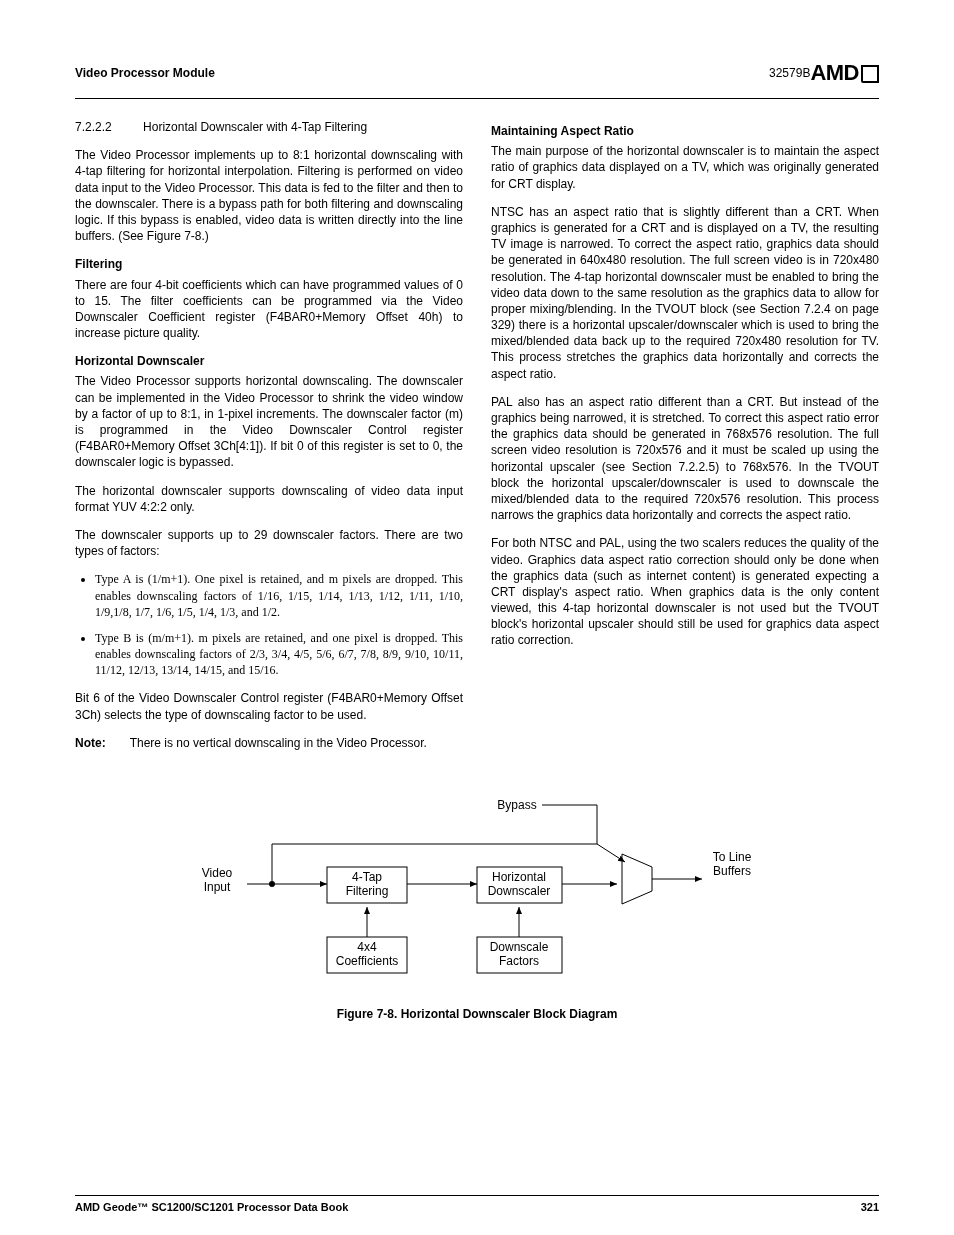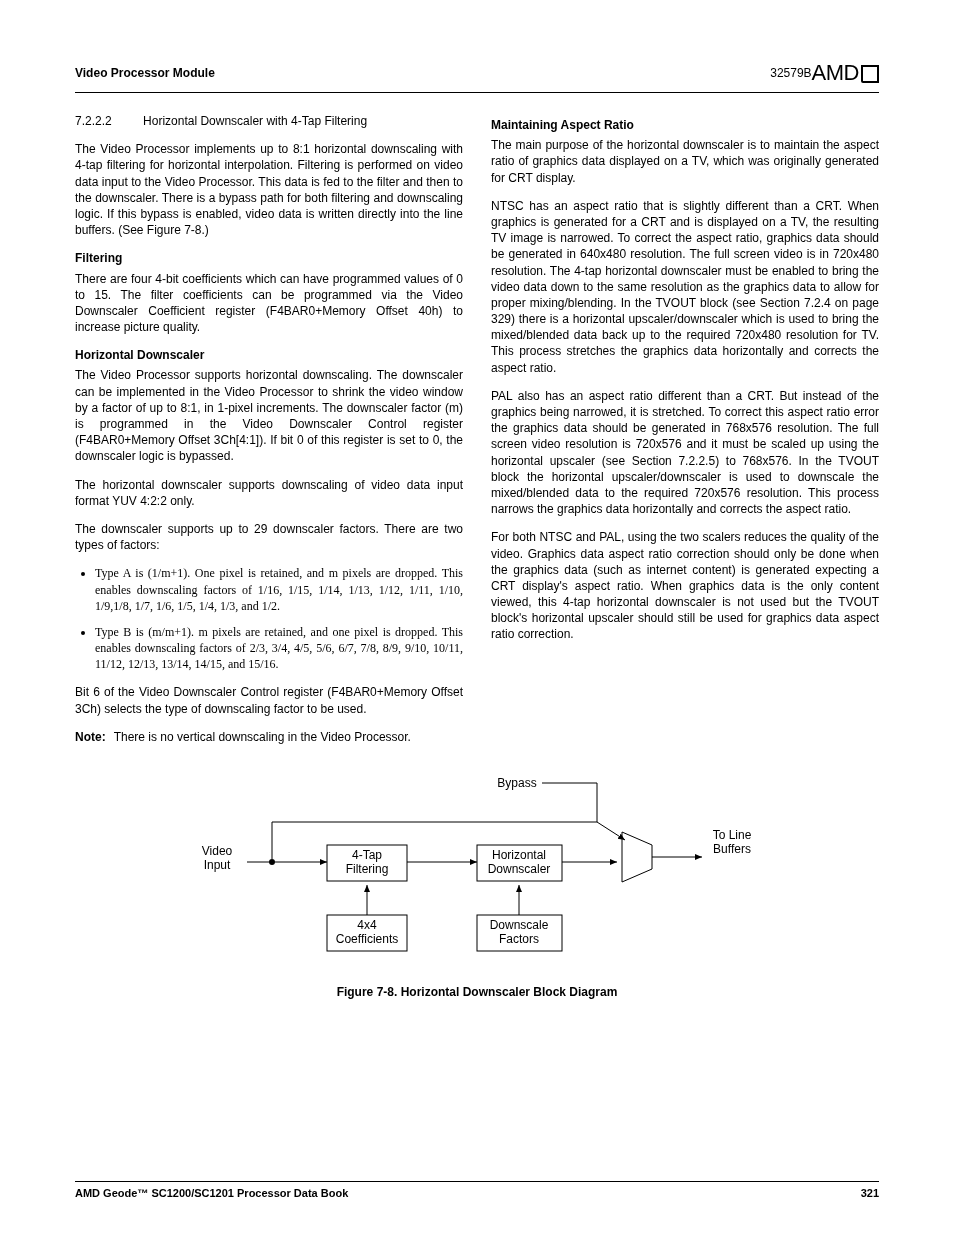--- a/index.html
+++ b/index.html
@@ -15,37 +15,37 @@
     margin: 0 auto;
     padding: 60px 75px 40px 75px;
     box-sizing: border-box;
     position: relative;
   }
   .header-row {
     display: flex;
     justify-content: space-between;
     align-items: center;
     border-bottom: 1px solid #000;
-    padding-bottom: 6px;
+    padding-bottom: 12px;
     margin-bottom: 20px;
   }
   .header-left {
     font-size: 12px;
     font-weight: bold;
   }
   .header-right {
     display: flex;
     align-items: center;
   }
   .docnum {
     font-size: 12px;
   }
   .logo {
     font-size: 22px;
-    font-weight: normal;
+    font-weight: bold;
     letter-spacing: -0.5px;
     display: flex;
     align-items: center;
     justify-content: center;
   }
   .logo-square {
     display: inline-block;
     width: 14px;
     height: 14px;
     border: 2px solid #000;
@@ -84,22 +84,22 @@
     text-align: justify;
     font-family: Liberation Serif, serif;
   }
   .subhead {
     font-weight: bold;
     margin-bottom: 4px;
     margin-top: 4px;
   }
   .note-row {
     display: flex;
-    gap: 8px;
-    margin-bottom: 12px;
+    gap: 24px;
+    margin-bottom: 28px;
     text-align: center;
   }
   .note-label {
     font-weight: bold;
     flex-shrink: 0;
   }
   .diagram-wrap {
     margin-top: 10px;
     text-align: center;
   }
@@ -109,21 +109,21 @@
     margin: 0 auto;
   }
   .fig-caption {
     font-size: 12px;
     font-weight: bold;
     text-align: center;
     margin-top: 14px;
   }
   .footer-row {
     position: absolute;
-    bottom: 36px;
+    bottom: 22px;
     left: 75px;
     right: 75px;
     border-top: 1px solid #000;
     padding-top: 5px;
     display: flex;
     justify-content: space-between;
     font-size: 11px;
     font-weight: bold;
   }
   svg text {

